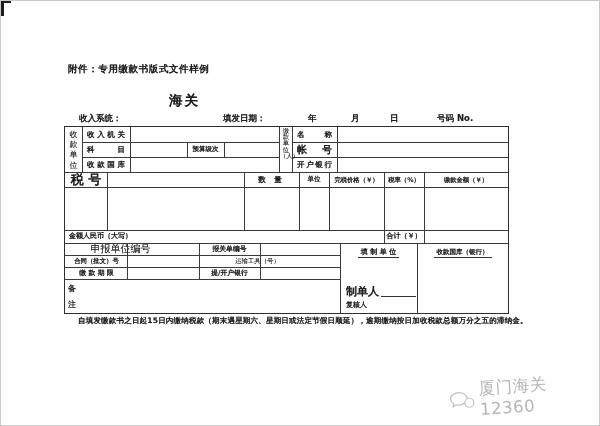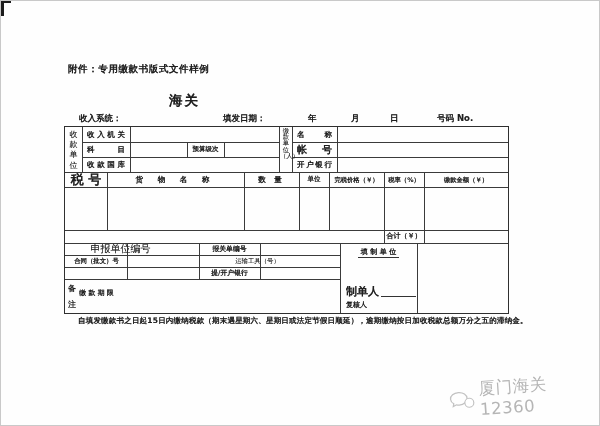--- a/index.html
+++ b/index.html
@@ -62,37 +62,38 @@
     <div class="cell" style="left:122px;top:15px;width:37px;height:15px;line-height:15px;font-size:6.5px;font-weight:600;">预算级次</div>
     <div class="jcell" style="left:17px;top:30px;width:48px;height:15px;line-height:15px;font-size:7.5px;font-weight:600;">收 款 国 库</div>
 
     <div class="vtext" style="left:215px;top:1px;width:12px;font-size:6.3px;line-height:6.2px;">缴款单位（人）</div>
 
     <div class="jcell" style="left:227px;top:0;width:45px;height:15px;line-height:15px;font-size:7.5px;font-weight:600;">名 称</div>
     <div class="jcell" style="left:227px;top:15px;width:45px;height:15px;line-height:15px;font-size:10px;font-weight:600;">帐 号</div>
     <div class="jcell" style="left:227px;top:30px;width:45px;height:15px;line-height:15px;font-size:7.5px;font-weight:600;">开户银行</div>
 
     <div class="cell" style="left:0;top:45px;width:42px;height:15px;line-height:15px;font-size:13px;font-weight:600;">税 号</div>
-    <div class="cell" style="left:42px;top:45px;width:137px;height:15px;line-height:15px;font-size:7.5px;font-weight:600;letter-spacing:6px;">货 物 名 称</div>
     <div class="cell" style="left:179px;top:45px;width:55px;height:15px;line-height:15px;font-size:7.5px;font-weight:600;letter-spacing:3px;">数 量</div>
     <div class="cell" style="left:234px;top:45px;width:30px;height:15px;line-height:15px;font-size:6.5px;font-weight:600;">单位</div>
     <div class="cell" style="left:264px;top:45px;width:55px;height:15px;line-height:15px;font-size:6.3px;font-weight:600;">完税价格（￥）</div>
     <div class="cell" style="left:319px;top:45px;width:40px;height:15px;line-height:15px;font-size:6.3px;font-weight:600;">税率（%）</div>
     <div class="cell" style="left:359px;top:45px;width:84px;height:15px;line-height:15px;font-size:6.3px;font-weight:600;">缴款金额（￥）</div>
 
+    <div class="cell" style="left:4px;top:103px;width:250px;height:13px;line-height:13px;font-size:7px;font-weight:600;text-align:left;">金额人民币（大写）</div>
     <div class="cell" style="left:319px;top:103px;width:40px;height:13px;line-height:13px;font-size:7px;font-weight:600;">合计（￥）</div>
 
     <div class="cell" style="left:1px;top:116px;width:61px;height:12px;line-height:12px;font-size:10px;font-weight:400;padding-left:24px;">申报单位编号</div>
     <div class="cell" style="left:134px;top:116px;width:61px;height:12px;line-height:12px;font-size:6.8px;font-weight:600;">报关单编号</div>
     <div class="cell" style="left:1px;top:128px;width:61px;height:12px;line-height:12px;font-size:6.4px;font-weight:600;">合同（批文）号</div>
     <div class="cell" style="left:134px;top:128px;width:61px;height:12px;line-height:12px;font-size:6.4px;font-weight:400;margin-left:28px;">运输工具（号）</div>
-    <div class="cell" style="left:1px;top:140px;width:61px;height:12px;line-height:12px;font-size:6.8px;font-weight:600;margin-top:20px;">缴 款 期 限</div>
+    <div class="cell" style="left:1px;top:140px;width:61px;height:12px;line-height:12px;font-size:6.8px;font-weight:600;">缴 款 期 限</div>
     <div class="cell" style="left:134px;top:140px;width:61px;height:12px;line-height:12px;font-size:6.8px;font-weight:600;">提/开户银行</div>
 
     <div class="cell" style="left:275px;top:119px;width:77px;height:12px;line-height:12px;font-size:7px;font-weight:600;"><span class="ul">填 制 单 位</span></div>
+    <div class="cell" style="left:352px;top:119px;width:91px;height:12px;line-height:12px;font-size:6.5px;font-weight:600;"><span class="ul">收款国库（银行）</span></div>
     <div class="cell" style="left:281px;top:159px;width:70px;height:11px;line-height:11px;font-size:11px;font-weight:600;text-align:left;"><span>制单人</span><span class="sigline"></span></div>
     <div class="cell" style="left:281px;top:173px;width:70px;height:11px;line-height:11px;font-size:7px;font-weight:600;text-align:left;">复核人</div>
 
     <div class="abs" style="left:3px;top:156px;width:10px;height:27px;display:flex;flex-direction:column;justify-content:space-between;font-size:8px;font-weight:600;color:#1f1f1f;">
       <span>备</span>
       <span>注</span>
     </div>
   </div>
 
   <div class="txt" style="left:77px;top:315px;font-size:7.5px;font-weight:600;letter-spacing:.2px;">自填发缴款书之日起15日内缴纳税款（期末遇星期六、星期日或法定节假日顺延），逾期缴纳按日加收税款总额万分之五的滞纳金。</div>

